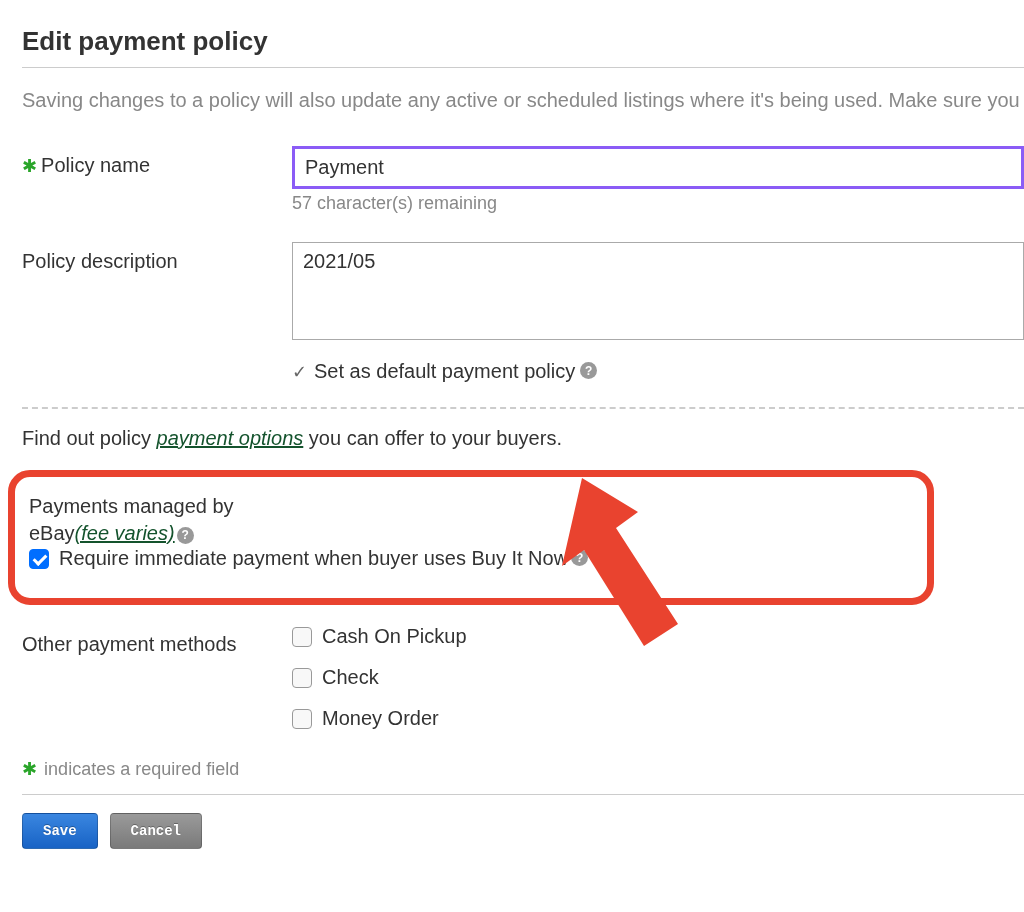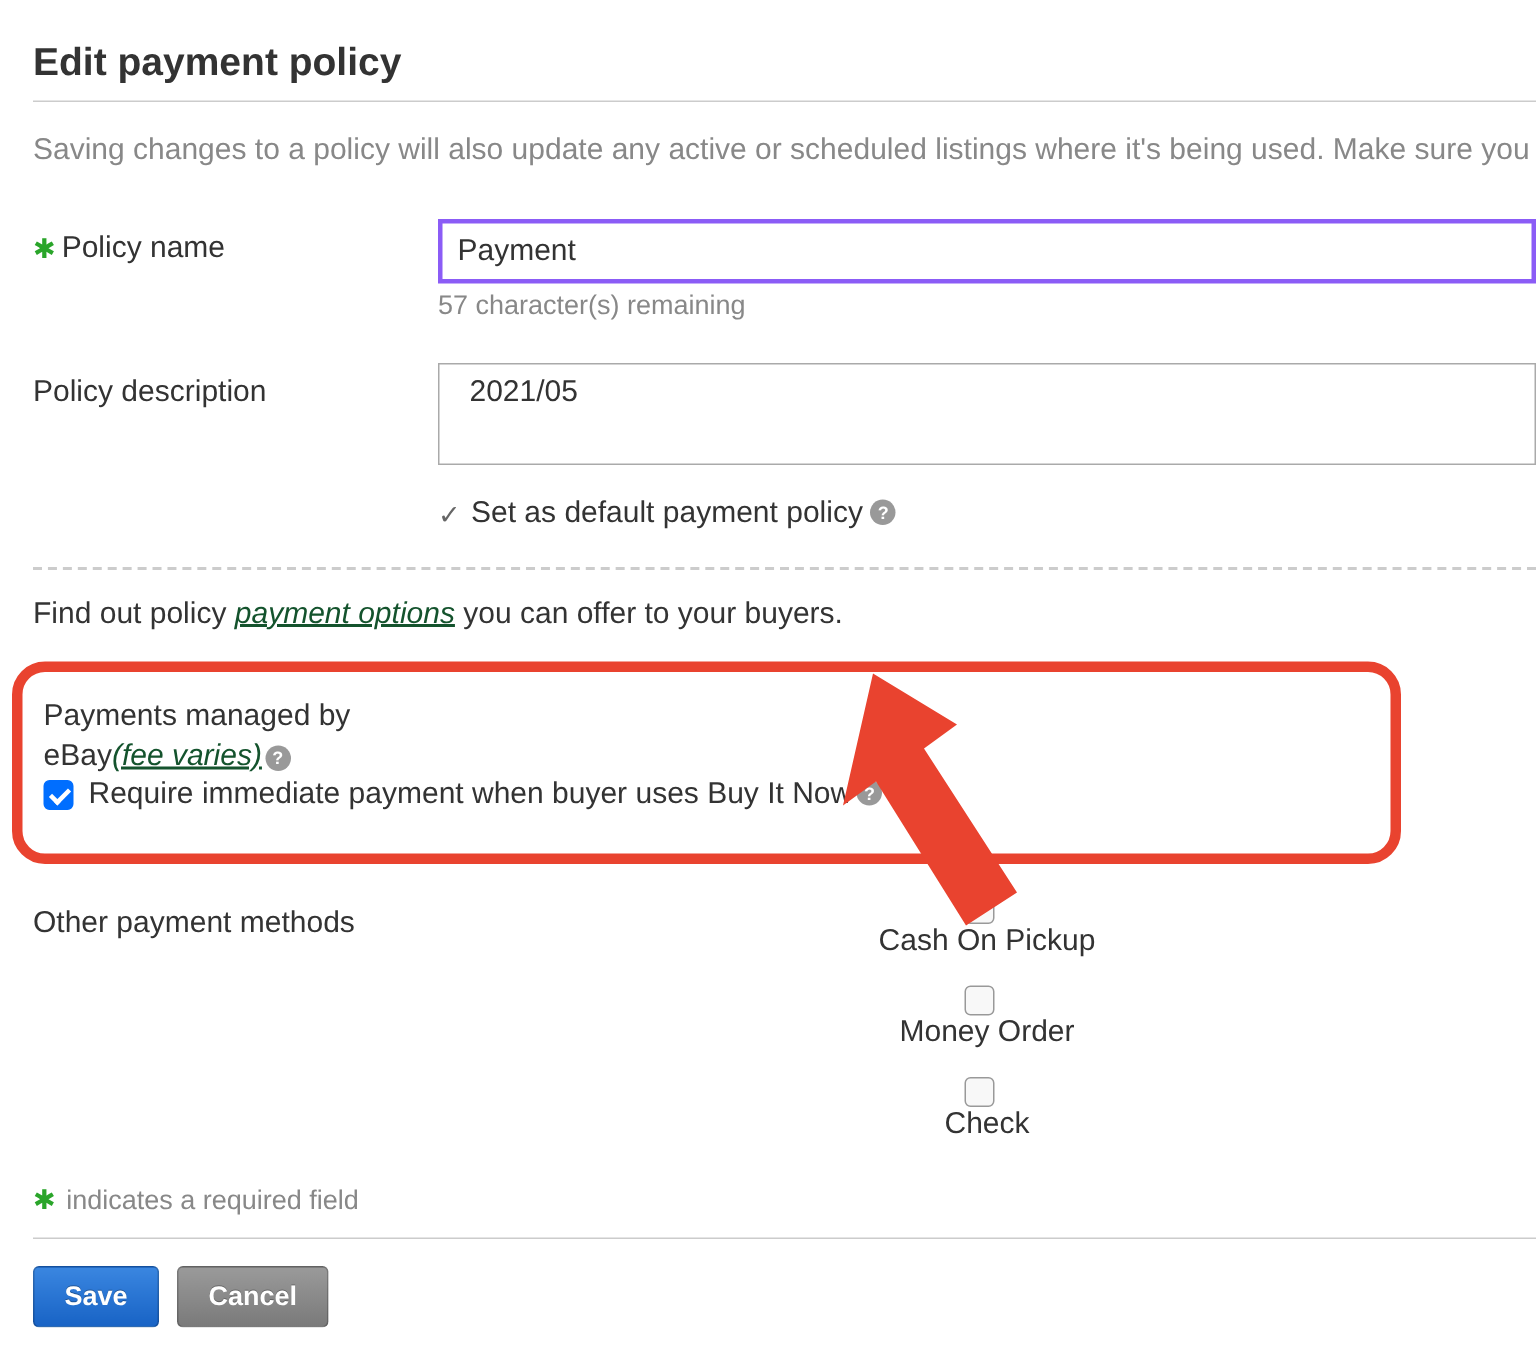--- a/index.html
+++ b/index.html
@@ -61,25 +61,25 @@
       width: 100%;
       border: 3px solid #8b5cf6;
       padding: 7px 10px;
       font-size: 20px;
       color: #333;
       font-family: inherit;
     }
     .textarea-input {
       width: 100%;
       border: 1px solid #aaa;
-      padding: 7px 20px;
+      padding: 7px 10px;
       font-size: 20px;
       color: #333;
       font-family: inherit;
-      height: 68px;
+      height: 98px;
       resize: none;
     }
     .hint-text {
       font-size: 18px;
       color: #888;
       margin-top: 4px;
     }
     .default-row {
       margin-top: 16px;
       display: flex;
@@ -188,33 +188,33 @@
     .footnote-star {
       color: #2aa52a;
       margin-right: 2px;
     }
     .button-row {
       display: flex;
       gap: 12px;
       margin-top: 10px;
     }
     .btn {
-      font-size: 18px;
+      font-size: 14px;
       font-weight: bold;
       color: #fff;
       padding: 9px 20px;
       border: 1px solid rgba(0,0,0,0.2);
       border-radius: 4px;
       cursor: pointer;
-      font-family: Liberation Sans, sans-serif;
+      font-family: Liberation Mono, monospace;
       text-shadow: 0 -1px 0 rgba(0,0,0,0.3);
     }
     .btn-primary { background: linear-gradient(#3a86e0, #1863c5); }
     .btn-secondary { background: linear-gradient(#9a9a9a, #7a7a7a); }
-    .other-payments-list .checkbox-group { margin-bottom: 18px; flex-direction: column; }
+    .other-payments-list .checkbox-group { margin-bottom: 18px; }
     .other-payments-list .checkbox-group:last-child { margin-bottom: 0; }
     .section-wrap { position: relative; }
   </style>
 </head>
 <body>
 
 <h1 class="page-title">Edit payment policy</h1>
 <hr class="hr-line">
 <p class="warning-text">Saving changes to a policy will also update any active or scheduled listings where it's being used. Make sure you know which listings will be affected before saving changes.</p>
 
@@ -271,25 +271,25 @@
     <div class="form-label-col">
       <span class="form-label">Other payment methods</span>
     </div>
     <div class="form-input-col other-payments-list">
       <div class="checkbox-group">
         <span class="custom-checkbox"></span>
         <span class="checkbox-label">Cash On Pickup</span>
       </div>
       <div class="checkbox-group">
         <span class="custom-checkbox"></span>
-        <span class="checkbox-label">Money Order</span>
+        <span class="checkbox-label">Check</span>
       </div>
       <div class="checkbox-group">
         <span class="custom-checkbox"></span>
-        <span class="checkbox-label">Check</span>
+        <span class="checkbox-label">Money Order</span>
       </div>
     </div>
   </div>
 
   <svg class="arrow-overlay" width="200" height="220" viewBox="0 0 200 220">
     <g fill="#e9432f">
       <polygon points="60,10 116,44 94,60 156,156 122,178 62,82 40,98"></polygon>
     </g>
   </svg>
 </div>

